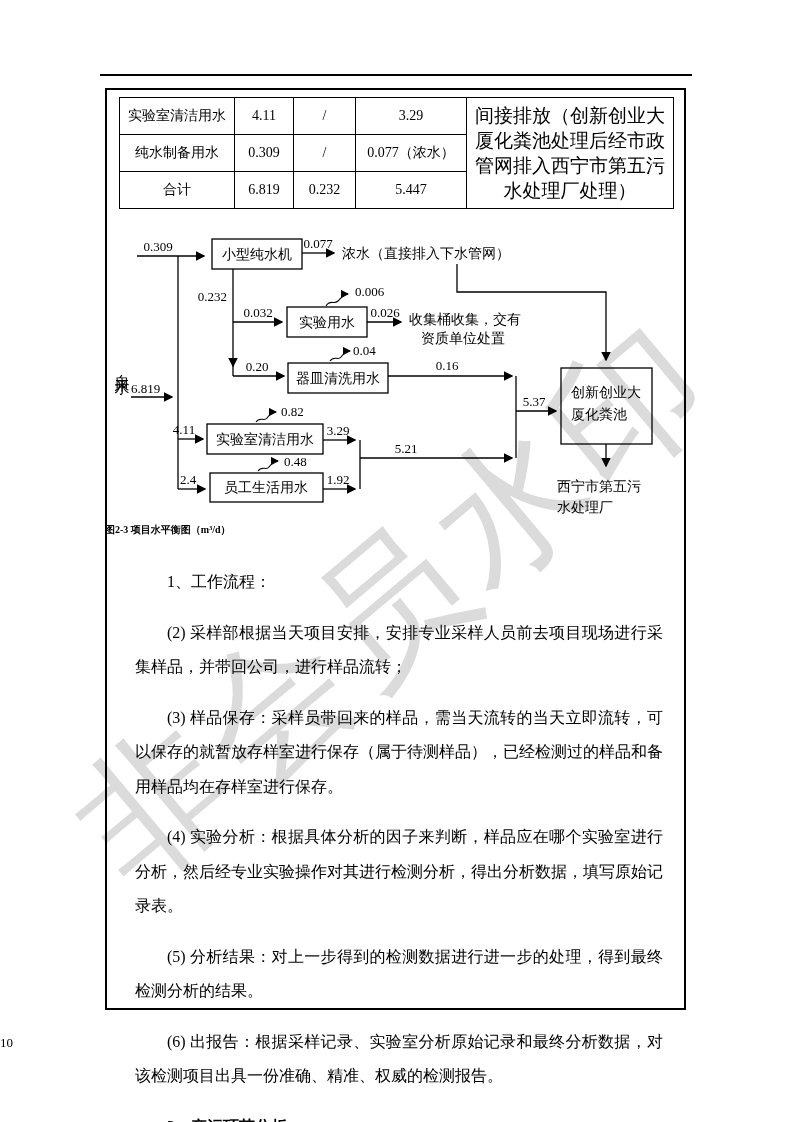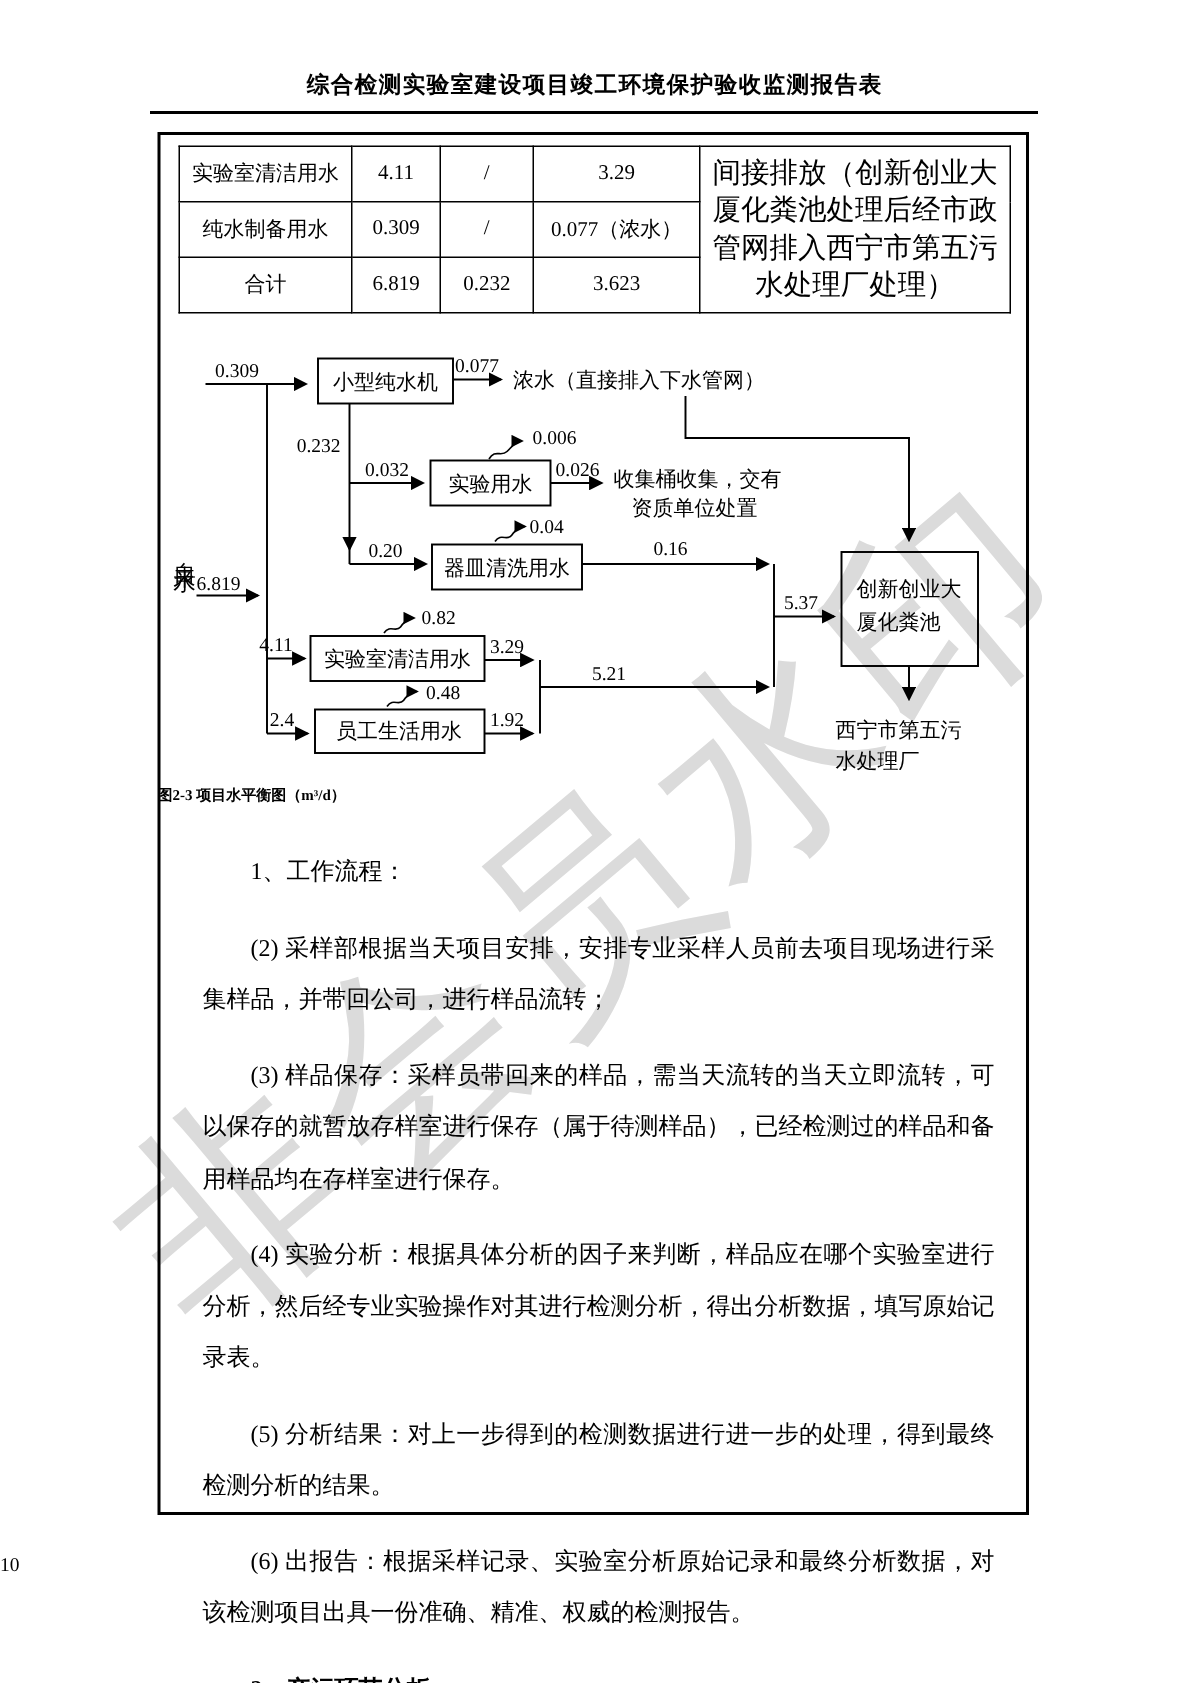--- a/index.html
+++ b/index.html
@@ -36,21 +36,20 @@
   .node-label{font-size:14px;}
 </style>
 </head>
 <body>
 
 <div class="page">
 
   <div class="watermark">非会员水印</div>
   <div class="watermark corner">非会员水印</div>
 
-  <div class="doc-title">综合检测实验室建设项目竣工环境保护验收监测报告表</div>
   <div class="title-rule"></div>
 
   <div class="content-border"></div>
 
   <table class="water">
     <tbody>
         <tr>
       <td class="c-label">实验室清洁用水</td>
       <td class="c1">4.11</td>
       <td class="c2">/</td>
@@ -60,21 +59,21 @@
     <tr>
       <td class="c-label">纯水制备用水</td>
       <td class="c1">0.309</td>
       <td class="c2">/</td>
       <td class="c3">0.077（浓水）</td>
     </tr>
     <tr>
       <td class="c-label">合计</td>
       <td class="c1">6.819</td>
       <td class="c2">0.232</td>
-      <td class="c3">3.623</td>
+      <td class="c3">5.447</td>
     </tr>
   </tbody>
     </table>
 
   <svg class="diagram" width="793" height="1122" viewBox="0 0 793 1122">
     <defs>
       <marker id="arr" viewBox="0 0 10 10" refX="8.5" refY="5" markerWidth="7.5" markerHeight="7.5" orient="auto">
         <path d="M0,0 L10,5 L0,10 z" fill="#000"></path>
       </marker>
     </defs>

